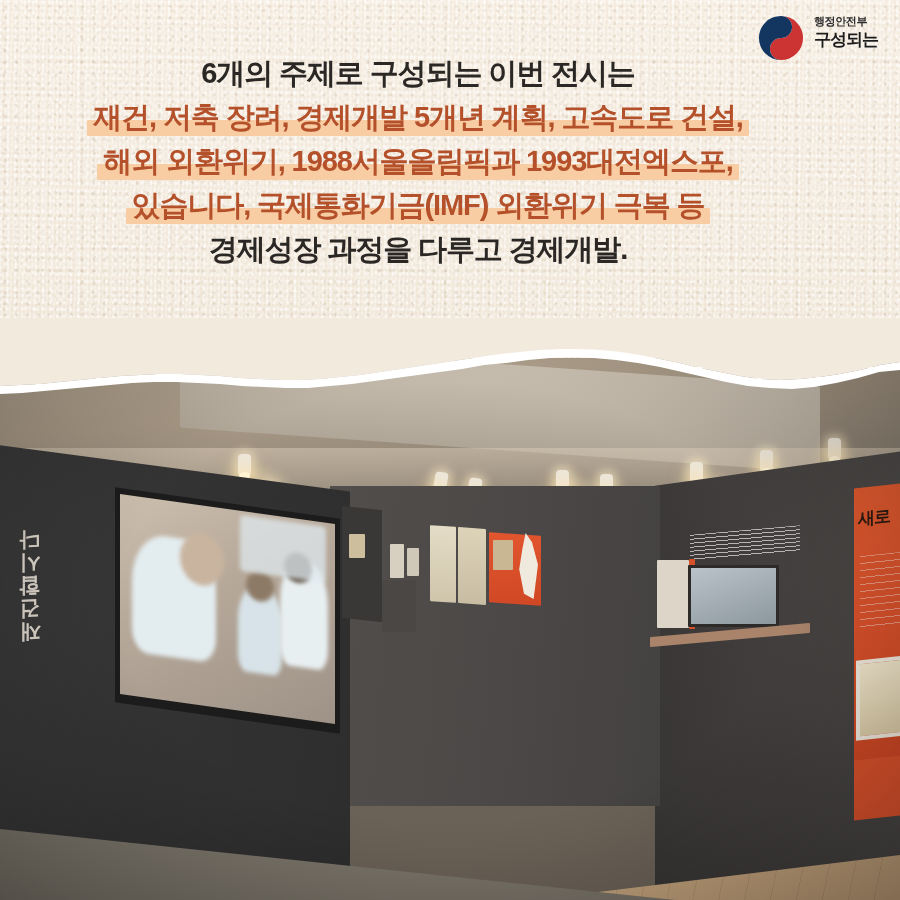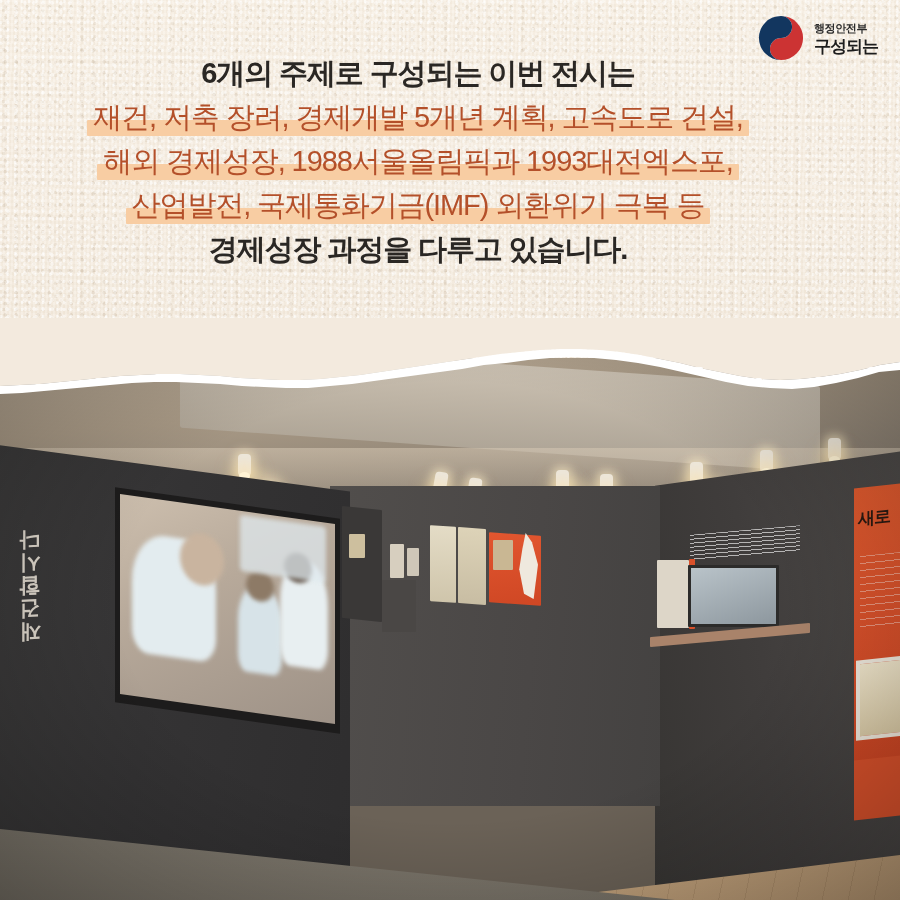--- a/index.html
+++ b/index.html
@@ -24,39 +24,39 @@
   }
   .paper:after{
     content:"";position:absolute;inset:0;
     background:
       repeating-linear-gradient(92deg, rgba(255,255,255,.28) 0 2px, rgba(210,194,172,.10) 2px 4px),
       repeating-linear-gradient(3deg, rgba(255,255,255,.20) 0 3px, rgba(206,190,168,.08) 3px 6px);
     opacity:.55;pointer-events:none;
   }
 
   
-  .logo{position:absolute;right:22px;top:14px;display:flex;align-items:center;gap:9px;}
+  .logo{position:absolute;right:22px;top:14px;display:flex;gap:9px;}
   .taeguk{position:relative;width:48px;height:48px;flex:0 0 48px;}
   .logo-text{display:flex;flex-direction:column;line-height:1;padding-top:2px;}
   .logo-min{font-size:11px;letter-spacing:-.4px;color:#2b2b2b;font-weight:600;margin-bottom:4px;}
   .logo-org{font-size:17px;letter-spacing:-1px;color:#1d1d1d;font-weight:800;}
 
   
   .headline{
     position:absolute;left:0;top:52px;width:836px;
     text-align:center;
   }
   .line{
     position:relative;display:block;width:100%;
     font-size:29px;line-height:42px;letter-spacing:-1.1px;
     font-weight:700;color:#262320;white-space:nowrap;
     margin-bottom:2px;
   }
   .line .txt{position:relative;z-index:2;display:inline-block;padding:0 2px;}
-  .line.hl{color:#b4502a;font-weight:400;}
+  .line.hl{color:#b4502a;font-weight:700;}
   .line.hl .txt:before{
     content:"";position:absolute;z-index:-1;
     left:-4px;right:-4px;bottom:2px;height:16px;
     background:#f8cda3;border-radius:1px;
   }
   .line.plain{font-weight:600;color:#2a2724;}
 
   
   .torn{position:absolute;left:0;top:318px;width:900px;height:90px;z-index:6;pointer-events:none;}
 
@@ -173,23 +173,23 @@
     </div>
     <div class="logo-text">
       <span class="logo-min">행정안전부</span>
       <span class="logo-org">구성되는</span>
     </div>
   </div>
 
   <div class="headline">
     <span class="line plain"><span class="txt">6개의 주제로 구성되는 이번 전시는</span></span>
     <span class="line hl"><span class="txt">재건, 저축 장려, 경제개발 5개년 계획, 고속도로 건설,</span></span>
-    <span class="line hl"><span class="txt">해외 경제성장, 1988서울올림픽과 1993대전엑스포,</span></span>
-    <span class="line hl"><span class="txt">산업발전, 국제통화기금(IMF) 외환위기 극복 등</span></span>
-    <span class="line plain"><span class="txt">경제성장 과정을 다루고 있습니다.</span></span>
+    <span class="line hl"><span class="txt">해외 외환위기, 1988서울올림픽과 1993대전엑스포,</span></span>
+    <span class="line hl"><span class="txt">있습니다, 국제통화기금(IMF) 외환위기 극복 등</span></span>
+    <span class="line plain"><span class="txt">경제성장 과정을 다루고 경제개발.</span></span>
   </div>
 
   <div class="photo">
 
     <div class="ceiling"></div>
     <div class="ceil-panel"></div>
     <div class="ceil-soft"></div>
 
     <div class="beam" style="left:222px;top:112px;width:80px;height:120px;"></div>
     <div class="beam" style="left:540px;top:120px;width:70px;height:110px;"></div>

